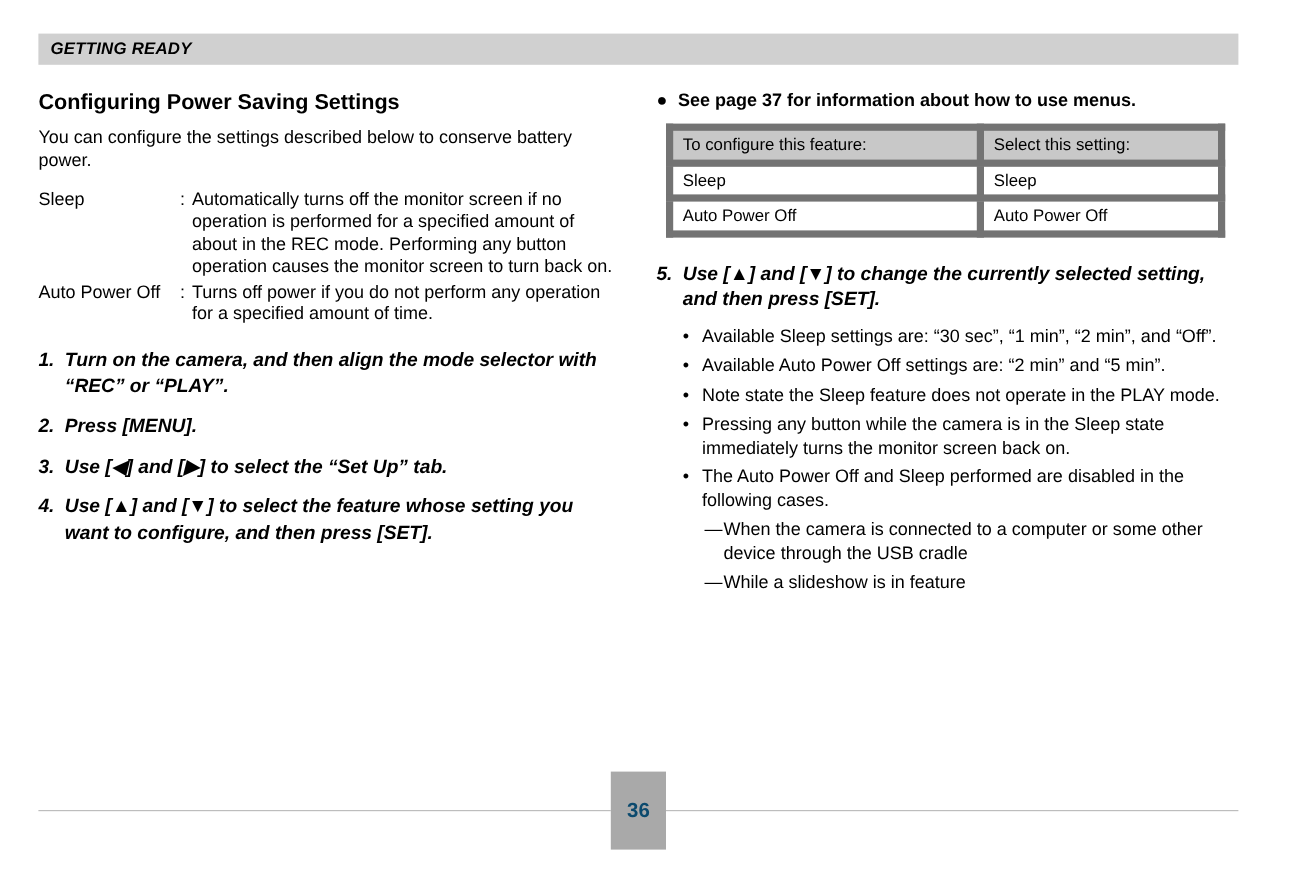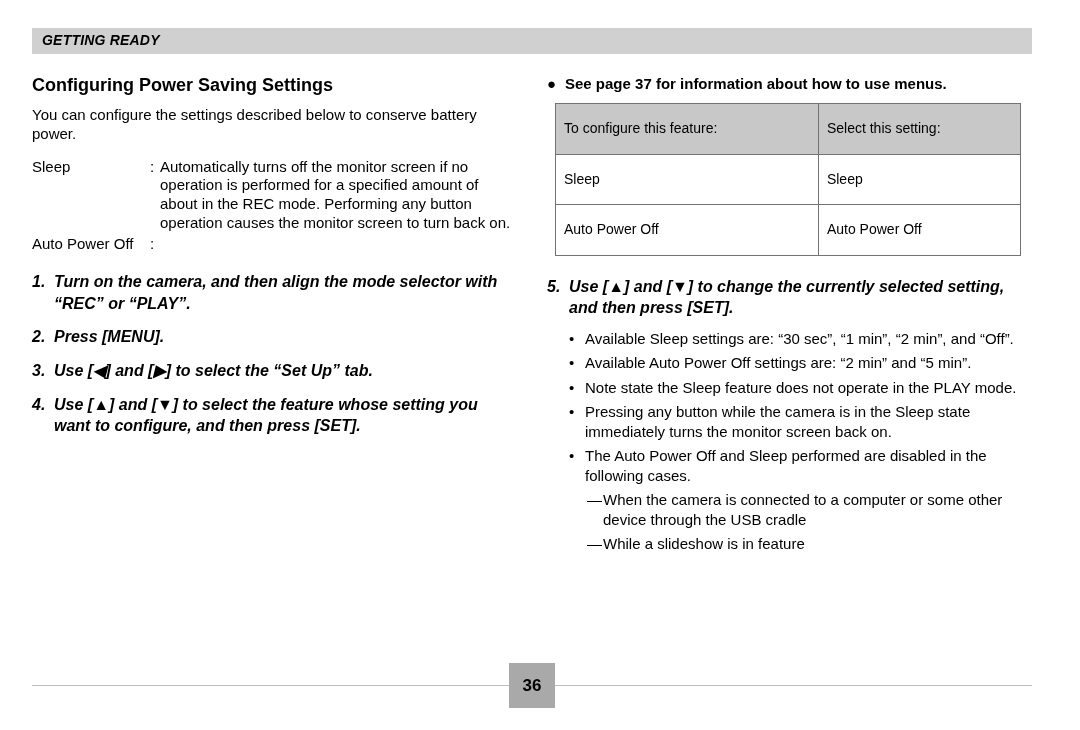--- a/index.html
+++ b/index.html
@@ -93,22 +93,22 @@
     flex: 0 0 18px;
     font-weight: bold;
   }
   table.cfg {
     border-collapse: collapse;
     width: 96%;
     font-size: 14px;
     margin: 0 0 20px 8px;
   }
   table.cfg th, table.cfg td {
-    border: 1px solid #737373;
-    padding: 16px 8px;
+    border: 6px solid #737373;
+    padding: 3px 8px;
     text-align: left;
     font-weight: normal;
   }
   table.cfg th {
     background: #c8c8c8;
   }
   .sub-bullets {
     margin-left: 22px;
     margin-top: 10px;
     font-size: 15px;
@@ -135,23 +135,23 @@
     display: flex;
     align-items: center;
   }
   .hr {
     flex: 1;
     height: 1px;
     background: #bdbdbd;
   }
   .pg {
     background: #a9a9a9;
-    color: #000000;
-    font-weight: bold;
-    padding: 12px 14px;
+    color: #0c4a6e;
+    font-weight: bold;
+    padding: 22px 14px;
     font-size: 17px;
   }
   .tri {
     font-family: "Arial Unicode MS", Arial, sans-serif;
   }
 </style>
 </head>
 <body>
 
 <div class="page">
@@ -166,20 +166,21 @@
 
       <div class="defs">
         <div class="def-row">
           <div class="def-term">Sleep</div>
           <div class="def-sep">:</div>
           <div class="def-body">Automatically turns off the monitor screen if no operation is performed for a specified amount of about in the REC mode. Performing any button operation causes the monitor screen to turn back on.</div>
         </div>
         <div class="def-row">
           <div class="def-term">Auto Power Off</div>
           <div class="def-sep">:</div>
+          <div class="def-body">Turns off power if you do not perform any operation for a specified amount of time.</div>
         </div>
       </div>
 
       <div class="steps">
         <div class="step">
           <div class="step-num">1.</div>
           <div class="step-body">Turn on the camera, and then align the mode selector with “REC” or “PLAY”.</div>
         </div>
         <div class="step">
           <div class="step-num">2.</div>

